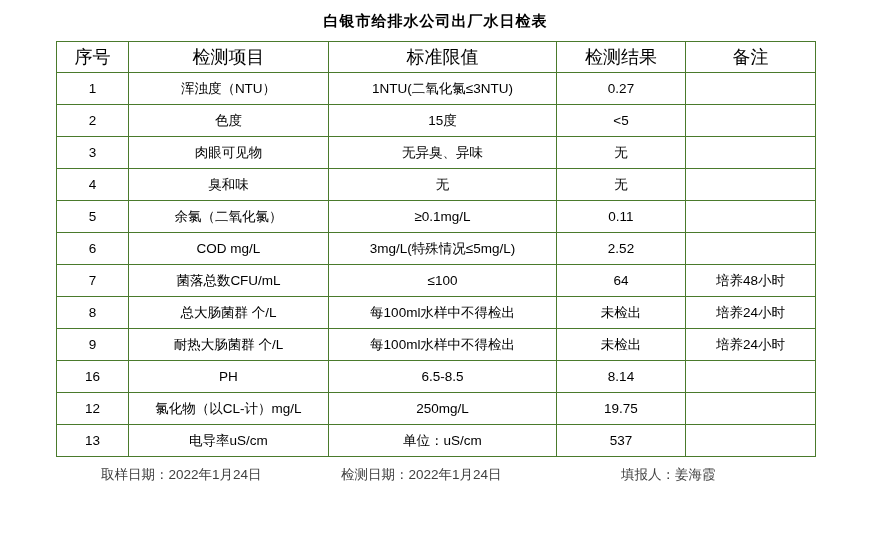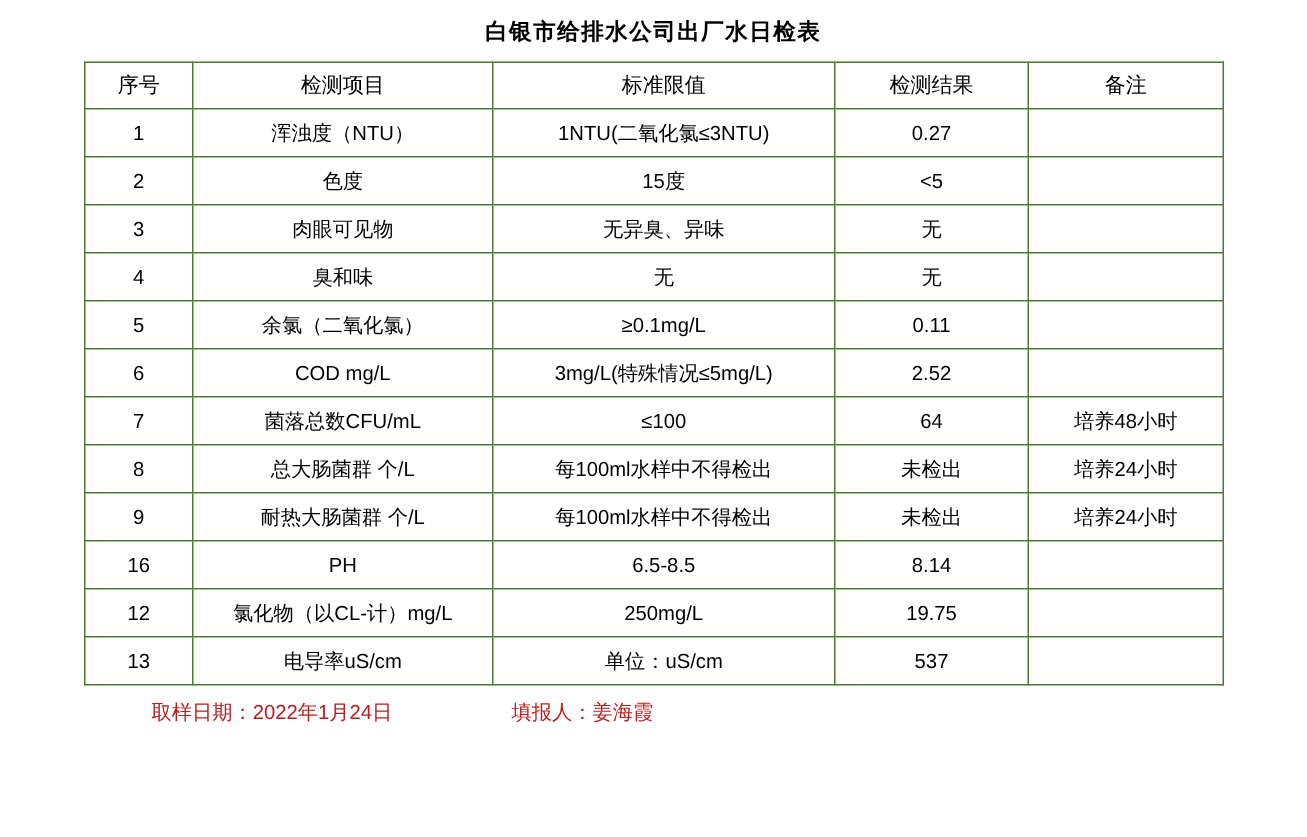--- a/index.html
+++ b/index.html
@@ -45,34 +45,34 @@
     font-weight: normal;
     text-align: center;
     vertical-align: middle;
     padding: 0 2px;
     color: #000;
     white-space: nowrap;
     overflow: hidden;
   }
   table.report thead td {
     height: 30px;
-    font-size: 14px;
+    font-size: 18px;
   }
   col.c-no    { width: 72px; }
   col.c-item  { width: 200px; }
   col.c-std   { width: 228px; }
   col.c-res   { width: 129px; }
   col.c-note  { width: 130px; }
 
   .footer {
     padding: 0 56px;
     margin-top: 9px;
     display: flex;
     font-size: 13.5px;
-    color: #b91c1c;
+    color: #404040;
   }
   .footer .f1 { width: 285px; text-align: left; padding-left: 45px; box-sizing: border-box;}
   .footer .f2 { width: 280px; text-align: left; box-sizing: border-box;}
   .footer .f3 { width: 194px; text-align: left; box-sizing: border-box;}
 </style>
 </head>
 <body>
 
 <div class="page">
 
@@ -180,16 +180,17 @@
           <td>单位：uS/cm</td>
           <td>537</td>
           <td></td>
         </tr>
       </tbody>
     </table>
   </div>
 
   <div class="footer">
     <div class="f1">取样日期：2022年1月24日</div>
+    <div class="f2">检测日期：2022年1月24日</div>
     <div class="f3">填报人：姜海霞</div>
   </div>
 
 </div>
 
 </body></html>

